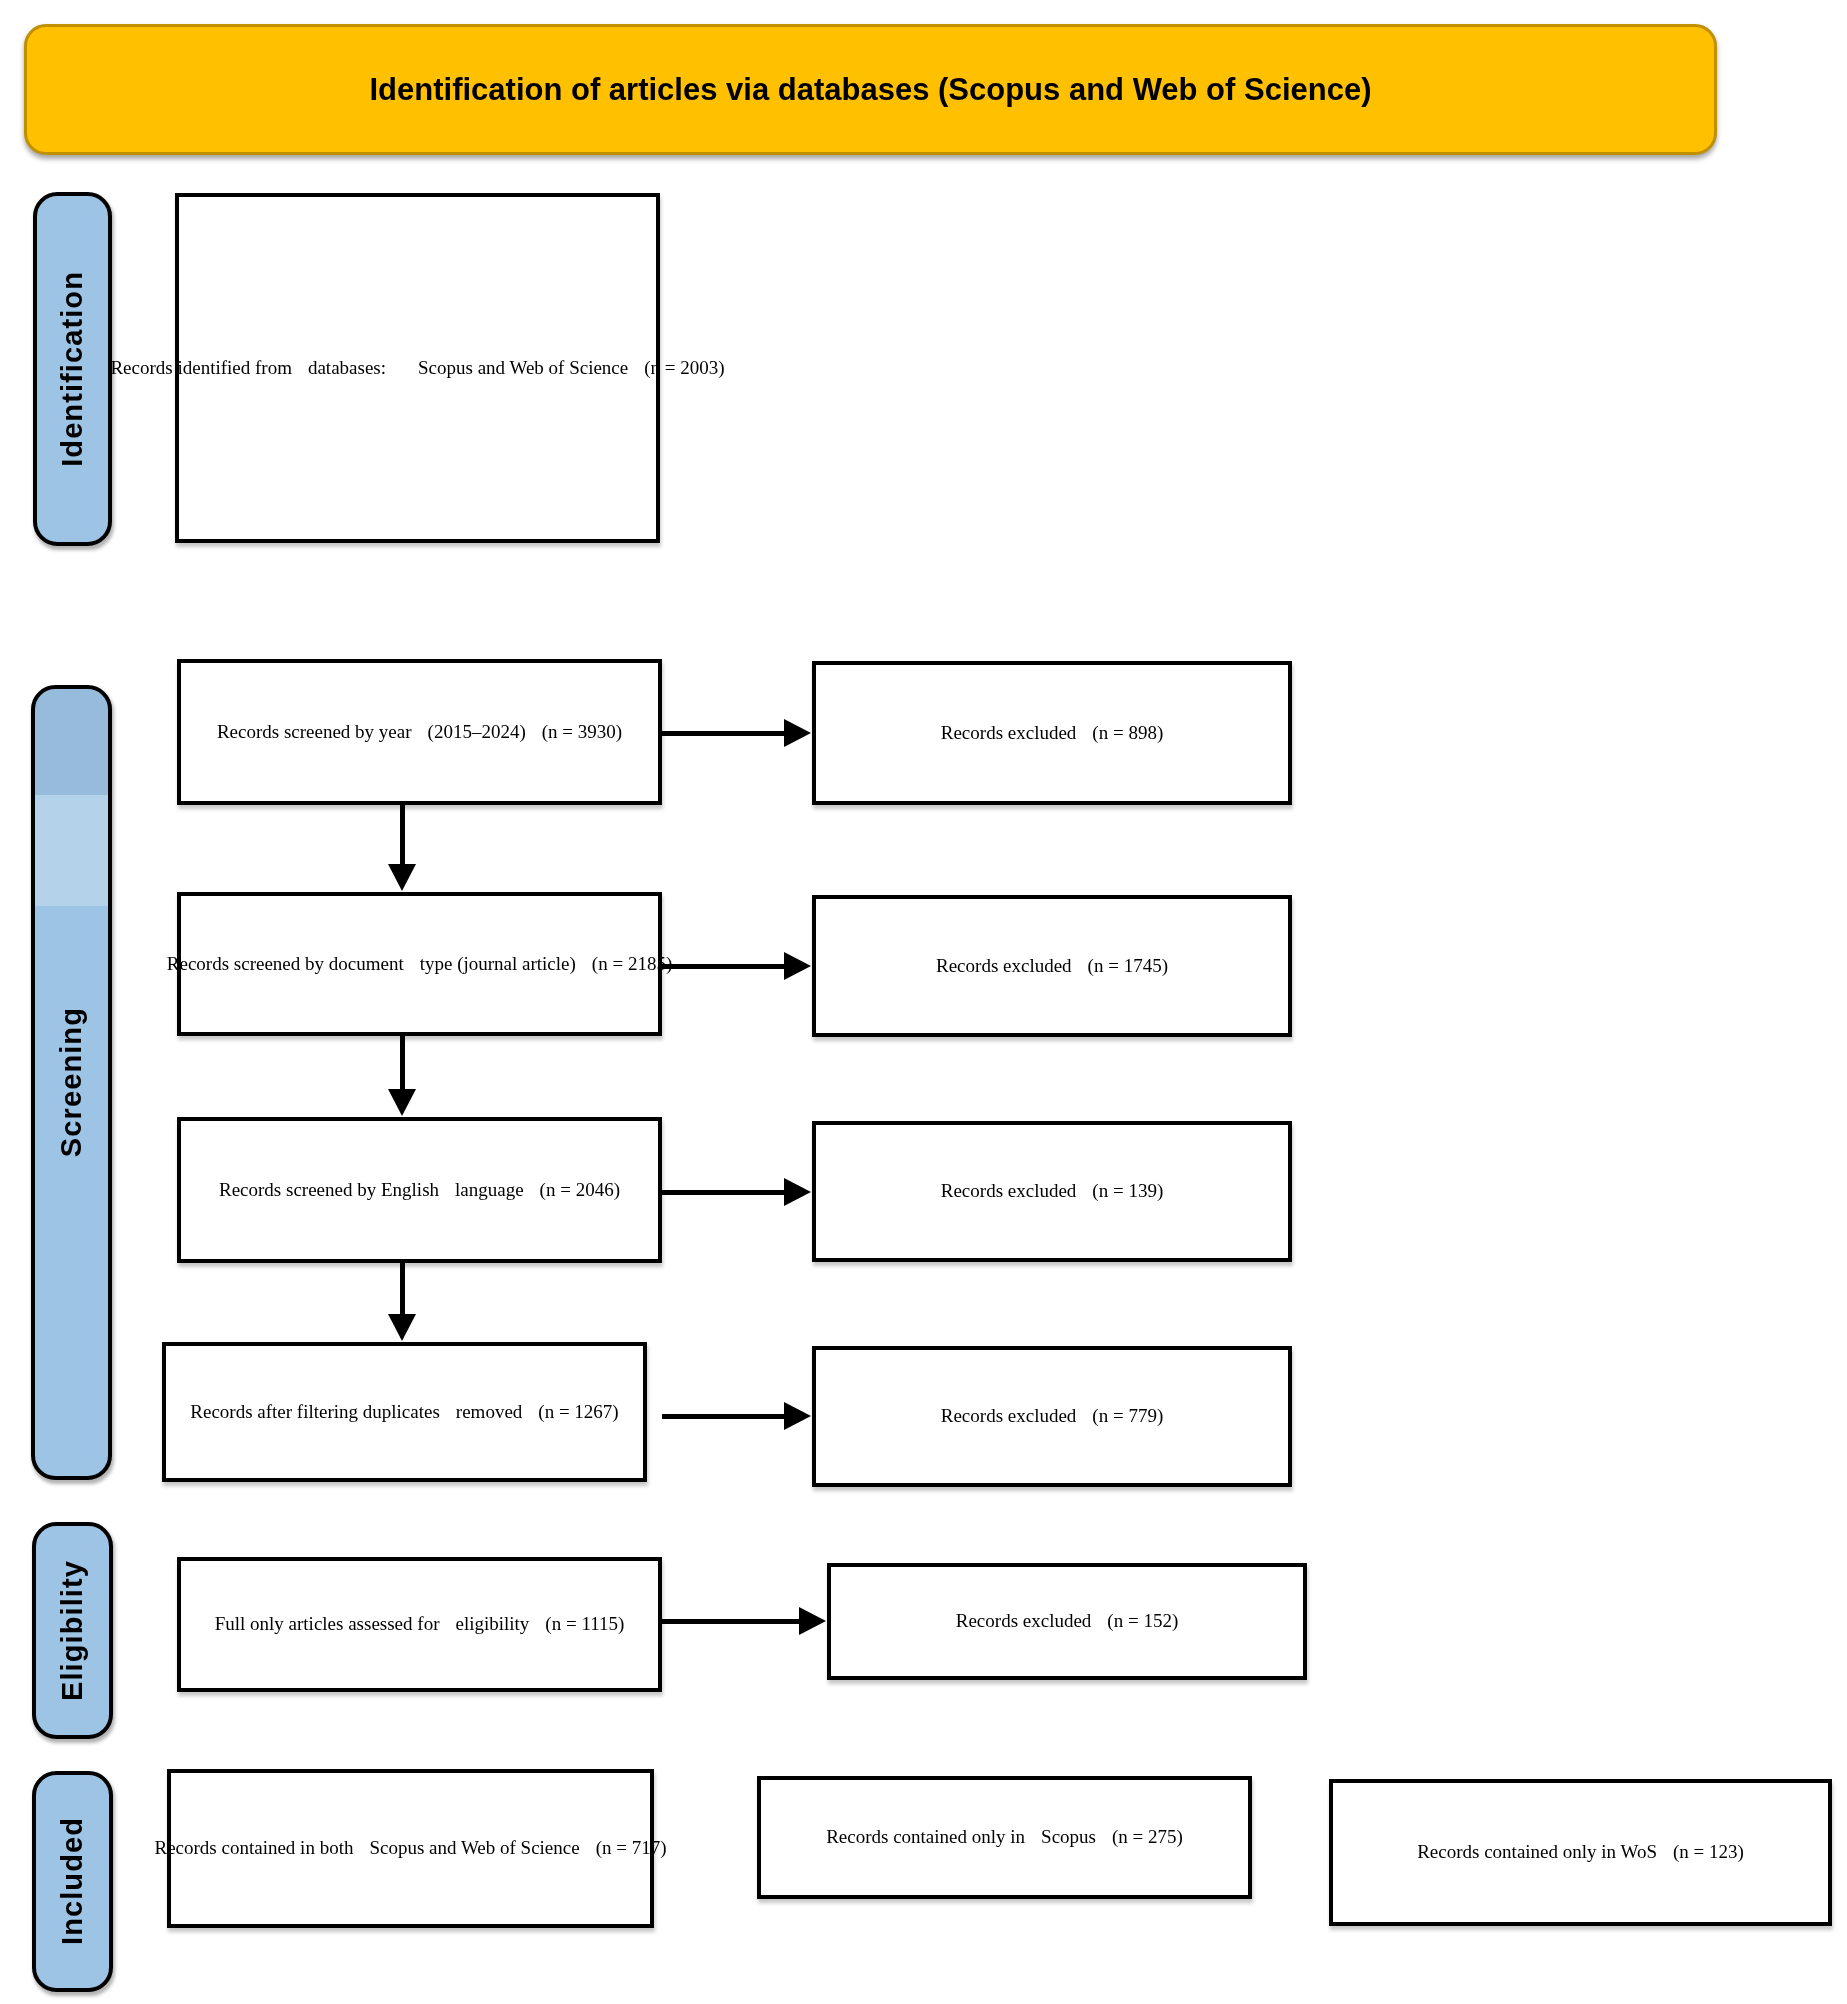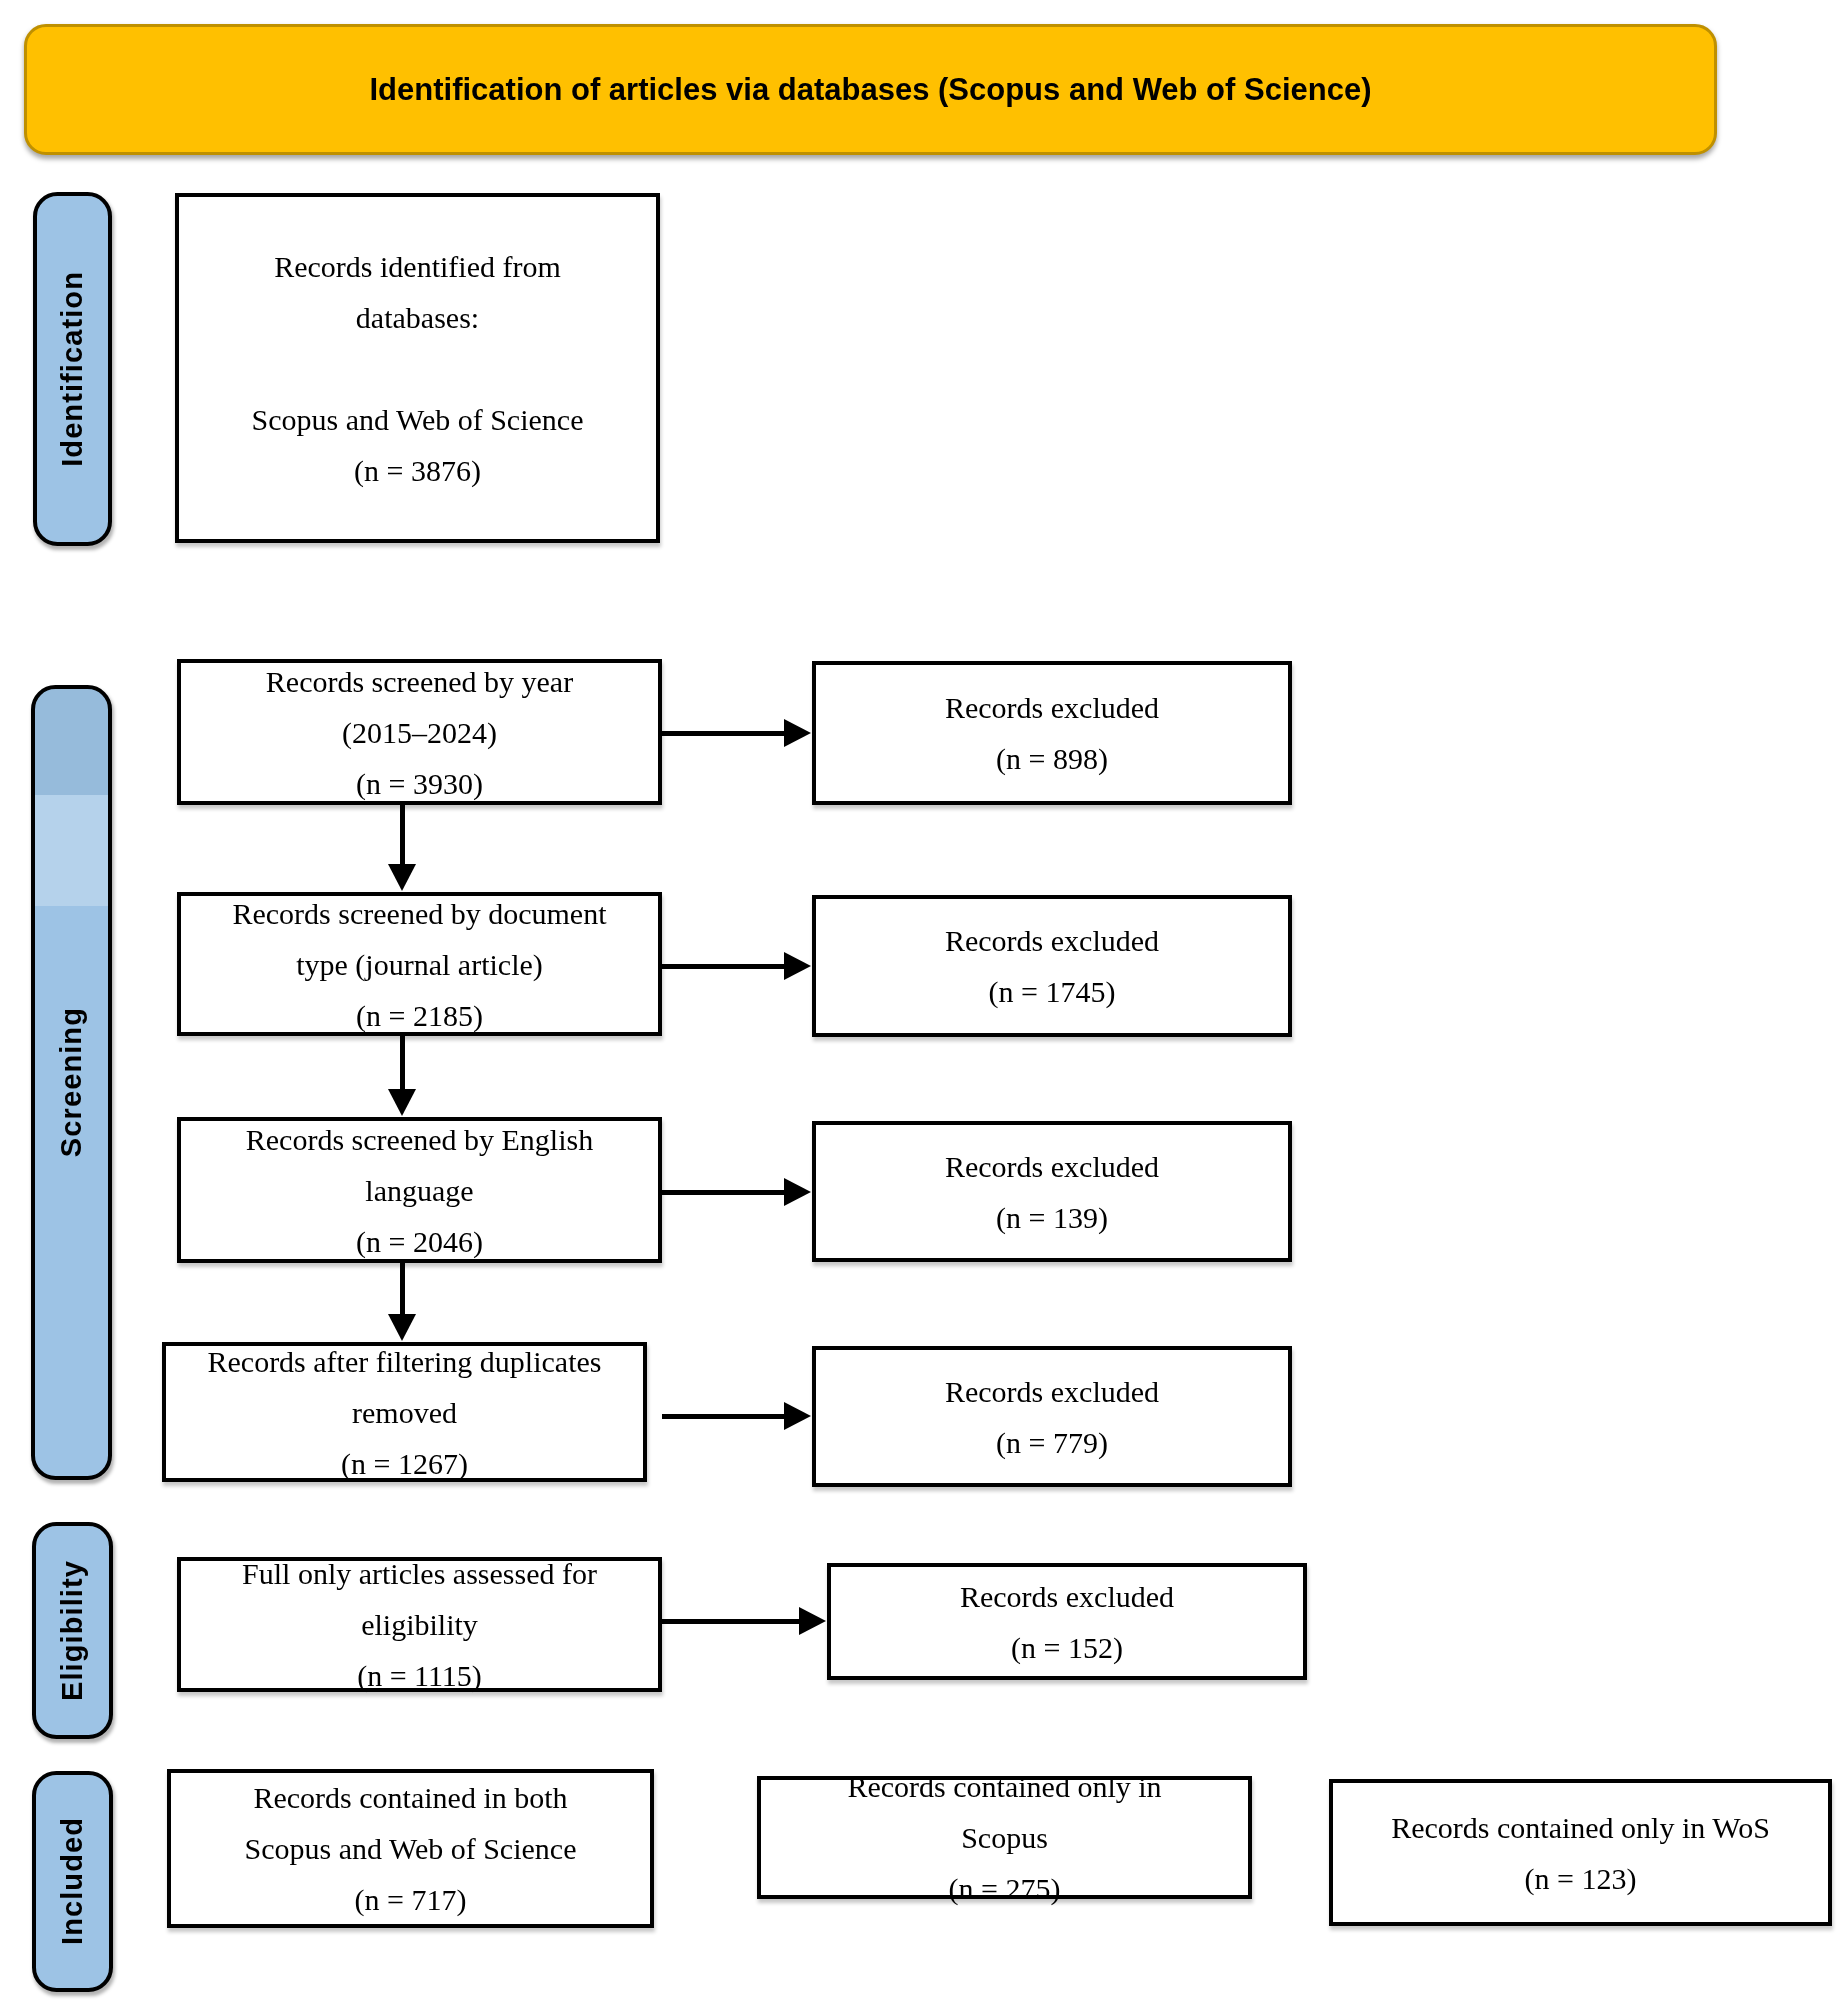--- a/index.html
+++ b/index.html
@@ -31,23 +31,24 @@
     writing-mode:vertical-rl;transform:rotate(180deg);
     font-family:"Liberation Sans","DejaVu Sans",sans-serif;
     font-weight:bold;font-size:29px;letter-spacing:1.1px;white-space:nowrap;
   }
   .band{position:absolute;left:0;right:0;pointer-events:none;}
   .band.b1{top:0;height:106px;background:rgba(90,115,140,0.10);}
   .band.b2{top:106px;height:111px;background:rgba(255,255,255,0.25);}
   
   .box{
     position:absolute;background:#fff;border:4.2px solid #000;box-sizing:border-box;
-    display:flex;flex-direction:column;align-items:center;justify-content:center;
-    text-align:center;font-size:30px;line-height:1.7;
+    display:flex;flex-direction:row;align-items:center;justify-content:center;
+    text-align:center;font-size:19px;line-height:1.7;
     box-shadow:1.1px 3.7px 3.7px rgba(0,0,0,0.22);
+    gap:16px;
   }
   .box .line{display:block;min-height:1.7em;white-space:nowrap;}
   
   .varrow{position:absolute;width:4.8px;background:#000;}
   .varrow::after{
     content:"";position:absolute;top:100%;left:50%;margin-left:-14.3px;
     border-left:14.3px solid transparent;border-right:14.3px solid transparent;
     border-top:27.6px solid #000;
   }
   .harrow{position:absolute;height:4.8px;background:#000;}
@@ -82,21 +83,21 @@
 
   <div class="stage" style="left:32px;top:1771px;width:81px;height:221px">
     <span class="vlabel">Included</span>
   </div>
 
   <div class="box" style="left:175px;top:193px;width:485px;height:350px">
     <span class="line">Records identified from</span>
     <span class="line">databases:</span>
     <span class="line"></span>
     <span class="line">Scopus and Web of Science</span>
-    <span class="line">(n = 3876)</span>
+    <span class="line">(n = 2003)</span>
   </div>
 
   <div class="box" style="left:177px;top:659px;width:485px;height:146px">
     <span class="line">Records screened by year</span>
     <span class="line">(2015–2024)</span>
     <span class="line">(n = 3930)</span>
   </div>
 
   <div class="box" style="left:177px;top:892px;width:485px;height:144px">
     <span class="line">Records screened by document</span>

